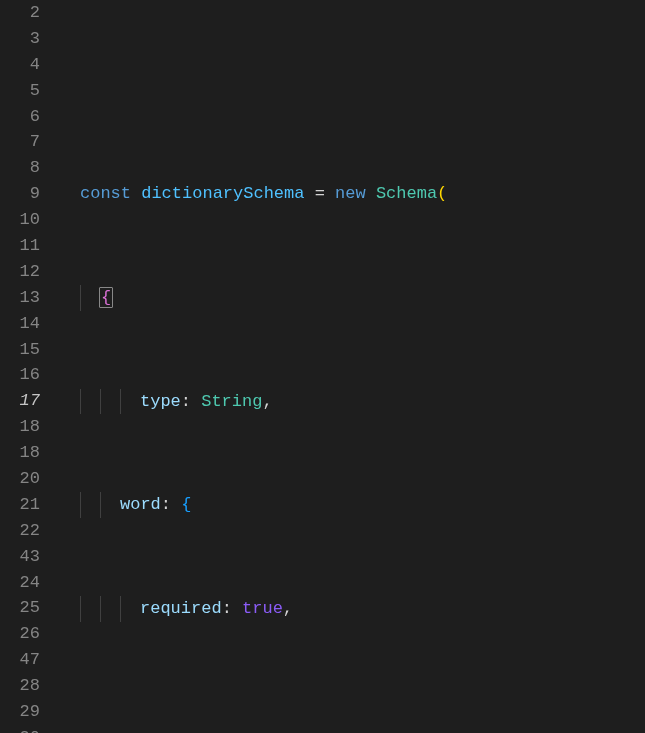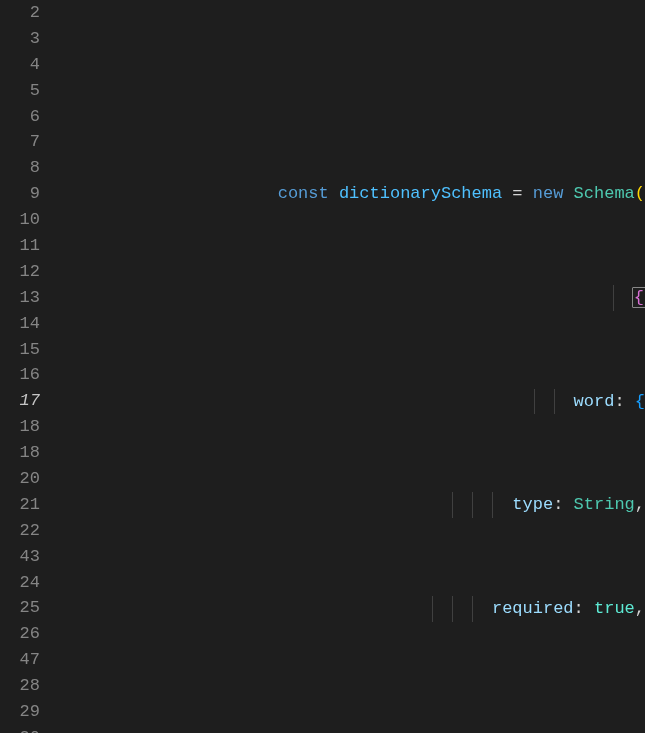--- a/index.html
+++ b/index.html
@@ -33,21 +33,20 @@
       font-style: italic;
     }
     .code {
       flex: 1;
       position: relative;
       white-space: pre;
     }
     .code-line {
       height: 25.9px;
       position: relative;
-      text-align: right;
     }
     .indent-guide {
       display: inline-block;
       border-left: 1px solid #404040;
       width: 20px;
       height: 25.9px;
       vertical-align: top;
     }
     .indent-guide.first { border-left: none; }
     .bracket-match {
@@ -55,21 +54,21 @@
       border-radius: 1px;
       padding: 0 1px;
       margin: 0 -1px;
     }
     
     .kw { color: #569cd6; }           
     .var { color: #4fc1ff; }          
     .cls { color: #4ec9b0; }          
     .prop { color: #9cdcfe; }         
     .num { color: #b5cea8; }          
-    .bool { color: #5eead4; }         
+    .bool { color: #8b5cf6; }         
     .punct { color: #d4d4d4; }
     .op { color: #d4d4d4; }
     .brace { color: #ffd700; }        
     .brace2 { color: #da70d6; }       
     .brace3 { color: #179fff; }       
   </style>
 </head>
 <body>
 
 <div class="editor">
@@ -106,23 +105,23 @@
   </div>
 
   <div class="code">
     
     <div class="code-line"><span class="indent-guide first"></span></div>
     
     <div class="code-line"><span class="indent-guide first"></span><span class="kw">const</span> <span class="var">dictionarySchema</span> <span class="op">=</span> <span class="kw">new</span> <span class="cls">Schema</span><span class="brace">(</span></div>
     
     <div class="code-line"><span class="indent-guide first"></span><span class="indent-guide"></span><span class="brace2 bracket-match">{</span></div>
     
+    <div class="code-line"><span class="indent-guide first"></span><span class="indent-guide"></span><span class="indent-guide"></span><span class="indent-guide"></span><span class="prop">type</span><span class="punct">:</span> <span class="cls">String</span><span class="punct">,</span></div>
+    
     <div class="code-line"><span class="indent-guide first"></span><span class="indent-guide"></span><span class="indent-guide"></span><span class="prop">word</span><span class="punct">:</span> <span class="brace3">{</span></div>
-    
-    <div class="code-line"><span class="indent-guide first"></span><span class="indent-guide"></span><span class="indent-guide"></span><span class="indent-guide"></span><span class="prop">type</span><span class="punct">:</span> <span class="cls">String</span><span class="punct">,</span></div>
     
     <div class="code-line"><span class="indent-guide first"></span><span class="indent-guide"></span><span class="indent-guide"></span><span class="indent-guide"></span><span class="prop">required</span><span class="punct">:</span> <span class="bool">true</span><span class="punct">,</span></div>
     
     
     
     
     
     
     
     

